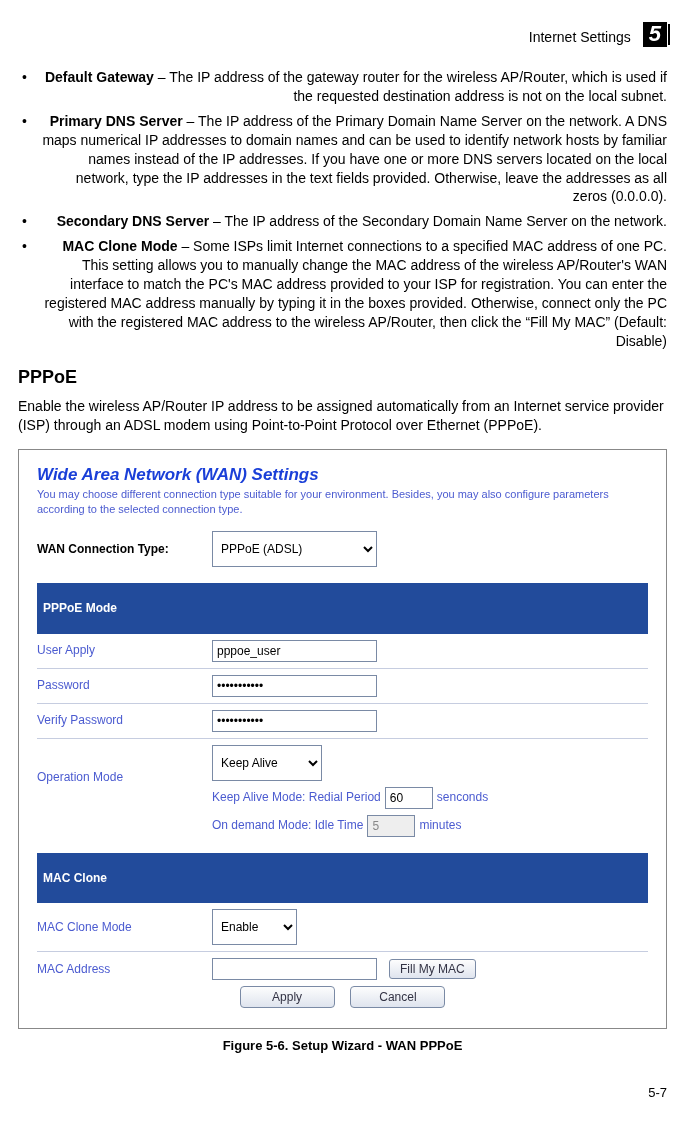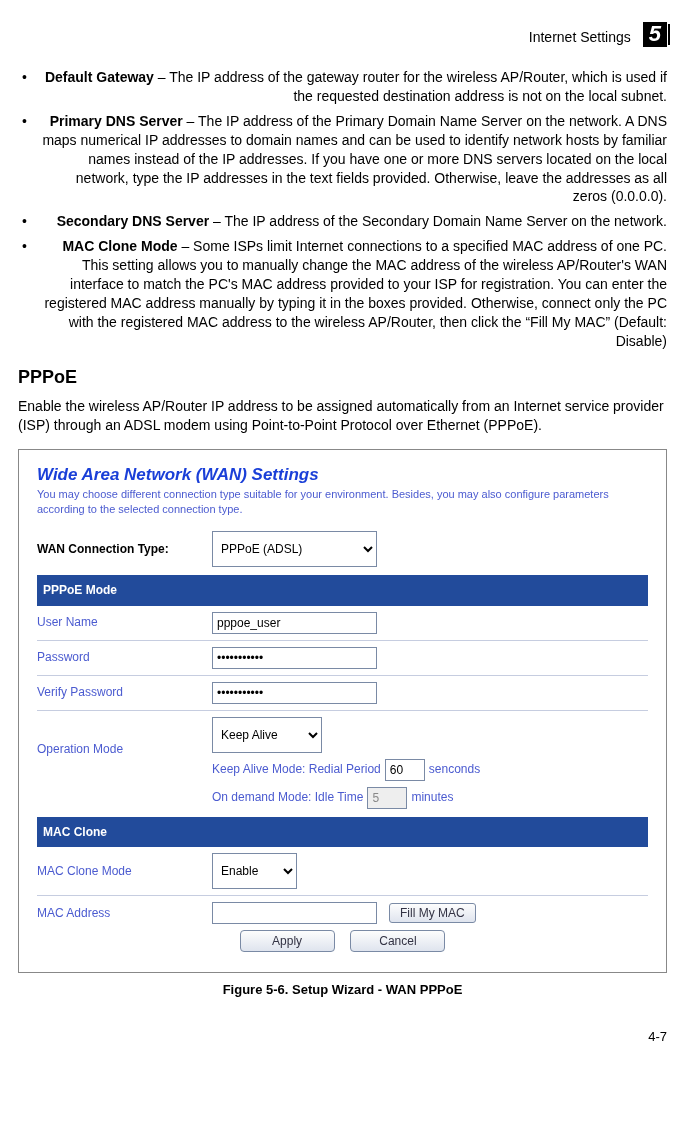--- a/index.html
+++ b/index.html
@@ -71,28 +71,28 @@
   select, input[type=text], input[type=password] {
     font-family: Arial, sans-serif;
     font-size: 12px;
     border: 1px solid #7a8aa5;
     background: #fff;
     padding: 2px 4px;
     height: 22px;
   }
   select { height: 36px; }
   .wide { width: 165px; }
-  .narrow { width: 40px; }
+  .narrow { width: 48px; }
   .section-bar {
     background: #224b9b;
     color: #fff;
     font-size: 12px;
     font-weight: bold;
-    padding: 7px 6px;
-    margin: 8px 0 6px 0;
+    padding: 17px 6px;
+    margin: 16px 0 6px 0;
   }
   .hr { border-top: 1px solid #c6cde0; margin: 2px 0 6px 0; }
   .opmode-block .subline { font-size: 12px; color: #4b5bd0; margin: 6px 0 0 0; display:flex; align-items:center; gap:4px; flex-wrap:wrap;}
   .opmode-right { flex:1; }
   .btn {
     display:inline-block;
     min-width: 95px;
     text-align: center;
     font-size: 12px;
     padding: 3px 12px;
@@ -136,21 +136,21 @@
     <div class="ctl">
       <select class="wide">
         <option>PPPoE (ADSL)</option>
       </select>
     </div>
   </div>
 
   <div class="section-bar">PPPoE Mode</div>
 
   <div class="form-row">
-    <div class="lbl">User Name</div>
+    <div class="lbl">User Apply</div>
     <div class="ctl"><input type="text" class="wide" value="pppoe_user" style=""></div>
   </div>
   <div class="hr"></div>
 
   <div class="form-row">
     <div class="lbl">Password</div>
     <div class="ctl"><input type="text" class="wide" value="•••••••••••" style=""></div>
   </div>
   <div class="hr"></div>
 
@@ -200,13 +200,13 @@
   </div>
 
   <div class="btn-row">
     <button class="btn">Apply</button>
     <button class="btn">Cancel</button>
   </div>
 </div>
 
 <div class="figure-caption">Figure 5-6.   Setup Wizard - WAN PPPoE</div>
 
-<div class="page-num">4-7</div>
+<div class="page-num">5-7</div>
 
 </body></html>

